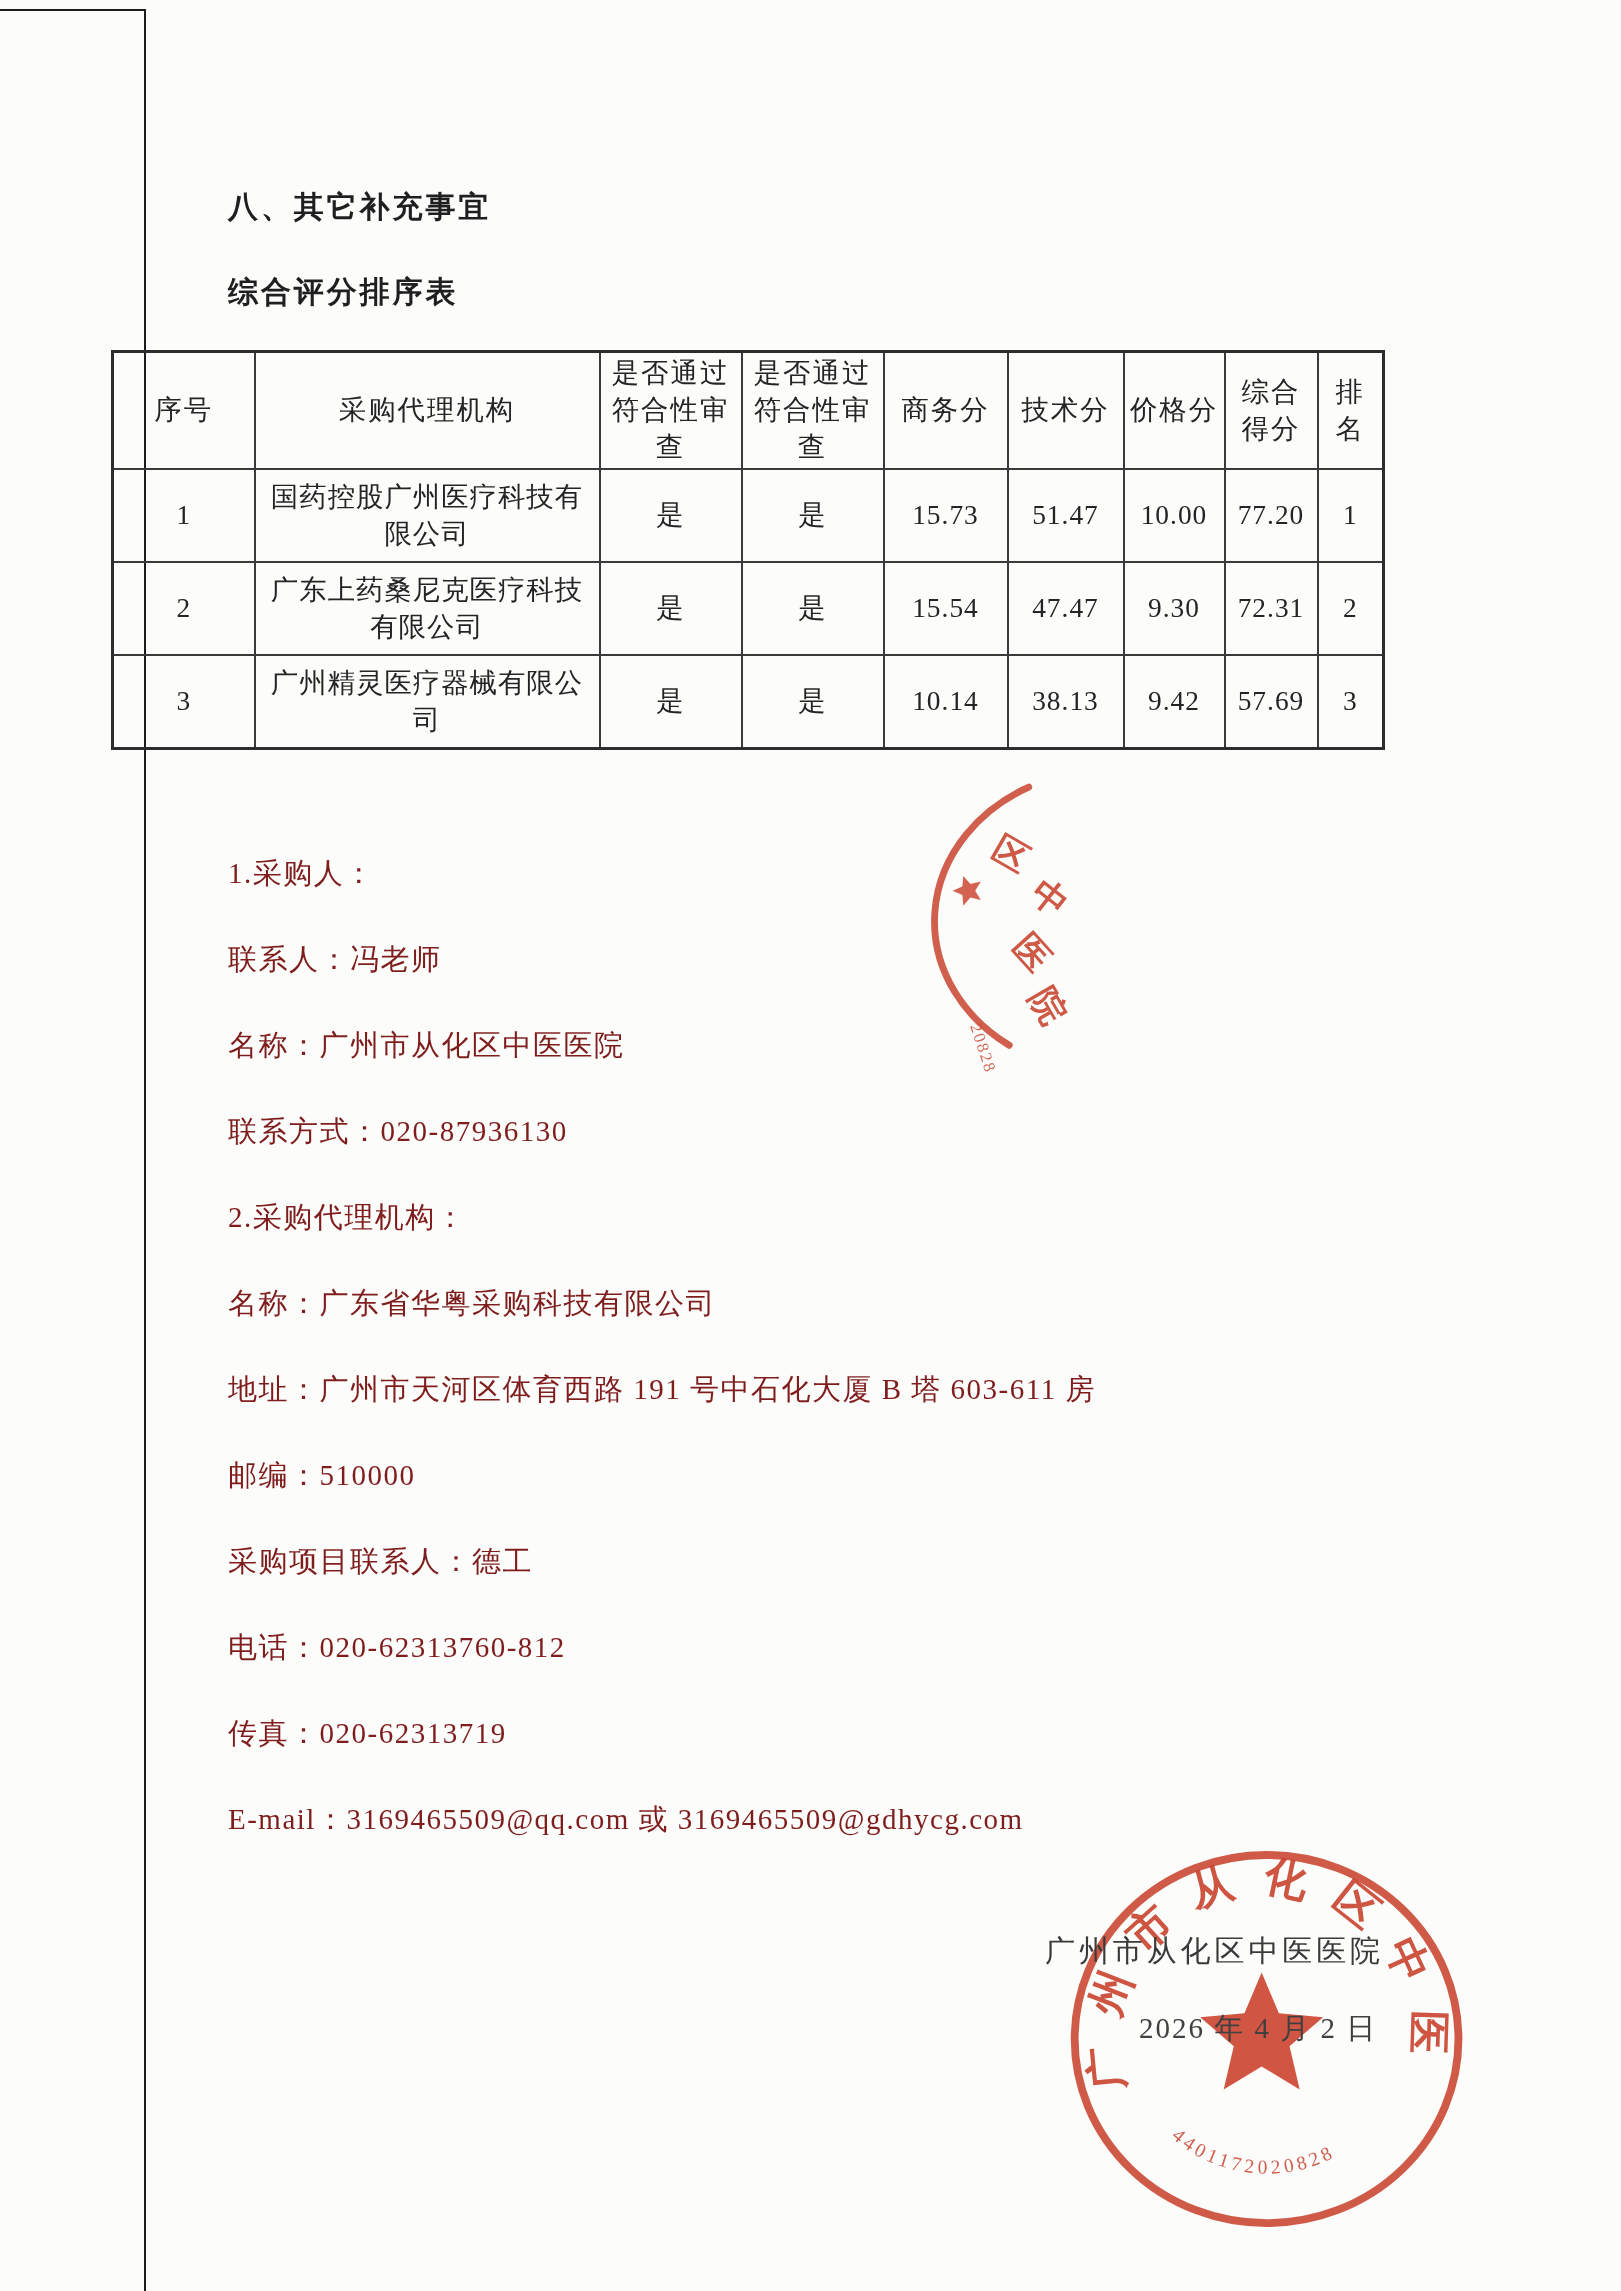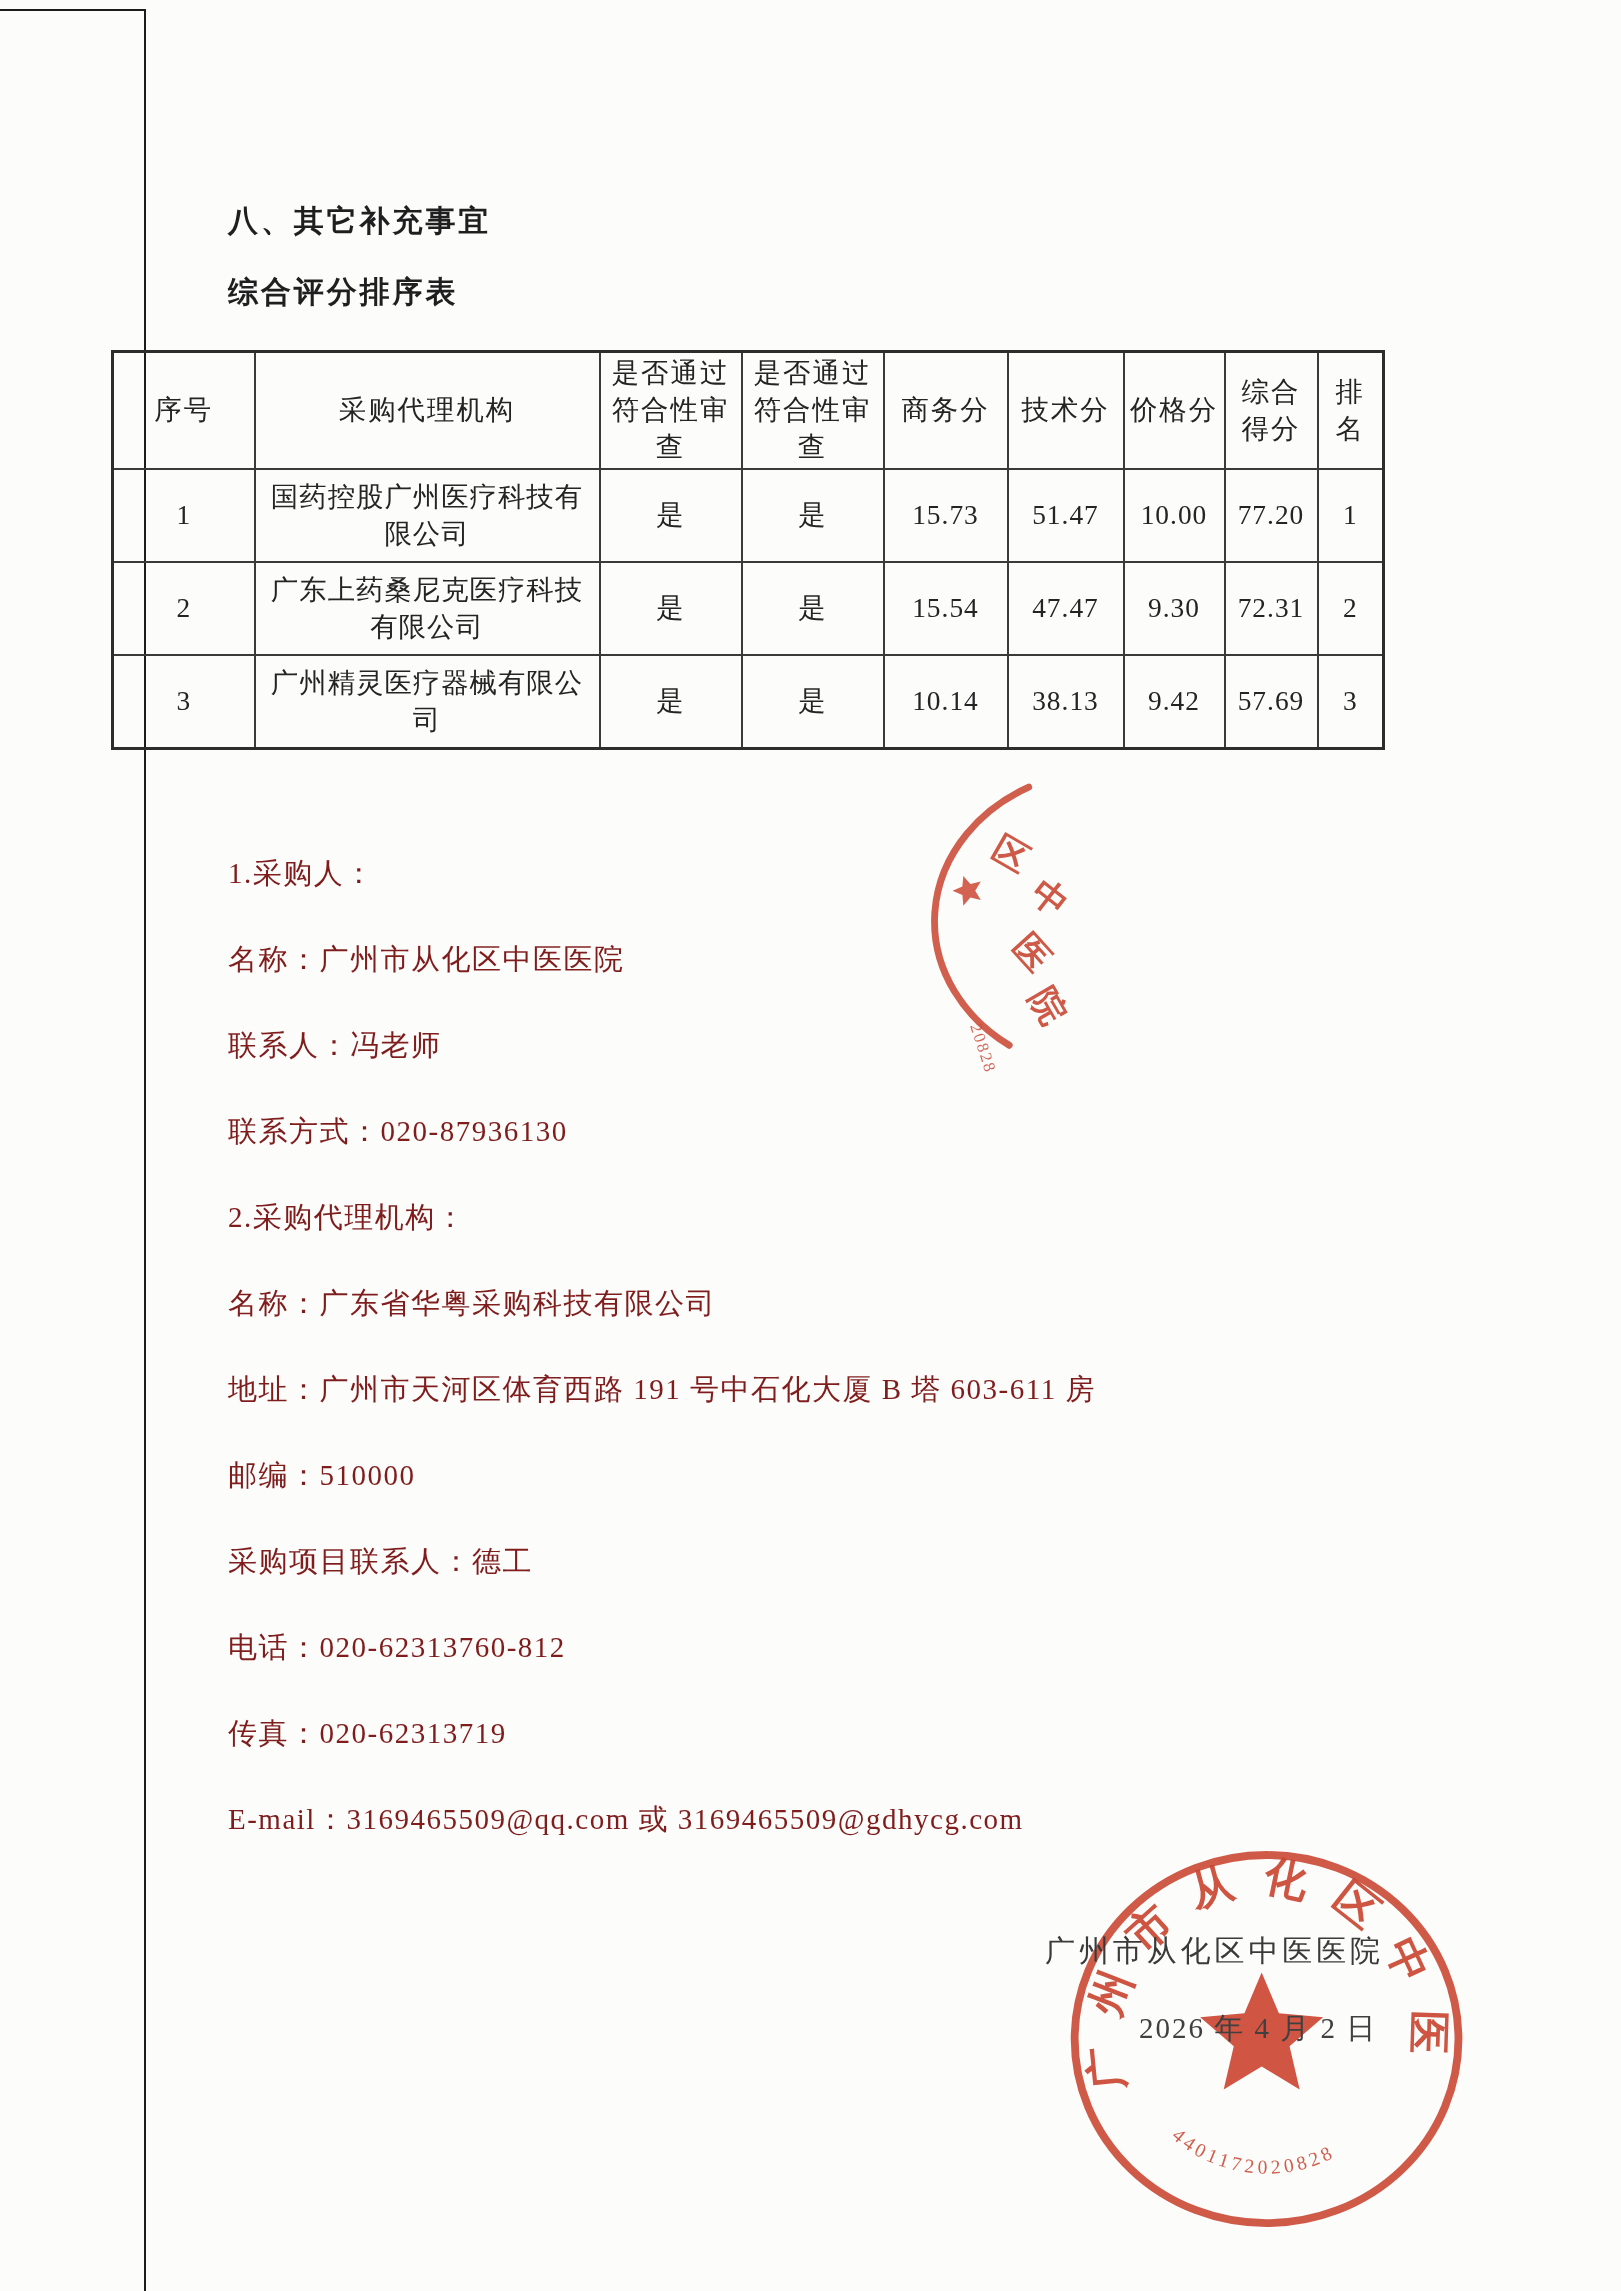--- a/index.html
+++ b/index.html
@@ -8,21 +8,21 @@
     background:#fcfcfb;overflow:hidden;
     font-family:"Liberation Serif","DejaVu Serif",serif;
     color:#2b2b2b;
   }
   .edge-h{position:absolute;left:0;top:8.8px;width:146px;height:2px;background:#1c1c1c;}
   .edge-v{position:absolute;left:144px;top:8.8px;width:2px;height:2283px;background:#1c1c1c;}
   .sec-title{
     position:absolute;left:228px;margin:0;
     font-size:30px;font-weight:700;letter-spacing:2.9px;color:#1f1f1f;
   }
-  #title1{top:201px;}
+  #title1{top:187px;}
   #title2{top:272px;}
   #title3{top:777px;letter-spacing:2px;}
   table.score{
     position:absolute;left:111px;top:350px;width:1273px;
     border-collapse:collapse;table-layout:fixed;
     font-size:27.4px;color:#242424;
   }
   table.score th,table.score td{
     border:2px solid #3a3a3a;text-align:center;vertical-align:middle;
     font-weight:400;padding:2px 3.9px;letter-spacing:1px;line-height:37px;
@@ -119,22 +119,22 @@
         <td>9.42</td>
         <td>57.69</td>
         <td>3</td>
       </tr>
     </tbody>
   </table>
 
 
   <div class="contact">
     <p>1.采购人：</p>
+    <p>联系人：冯老师</p>
     <p>名称：广州市从化区中医医院</p>
-    <p>联系人：冯老师</p>
     <p>联系方式：020-87936130</p>
     <p>2.采购代理机构：</p>
     <p>名称：广东省华粤采购科技有限公司</p>
     <p>地址：广州市天河区体育西路 191 号中石化大厦 B 塔 603-611 房</p>
     <p>邮编：510000</p>
     <p>采购项目联系人：德工</p>
     <p>电话：020-62313760-812</p>
     <p>传真：020-62313719</p>
     <p>E-mail：3169465509@qq.com 或 3169465509@gdhycg.com</p>
   </div>

